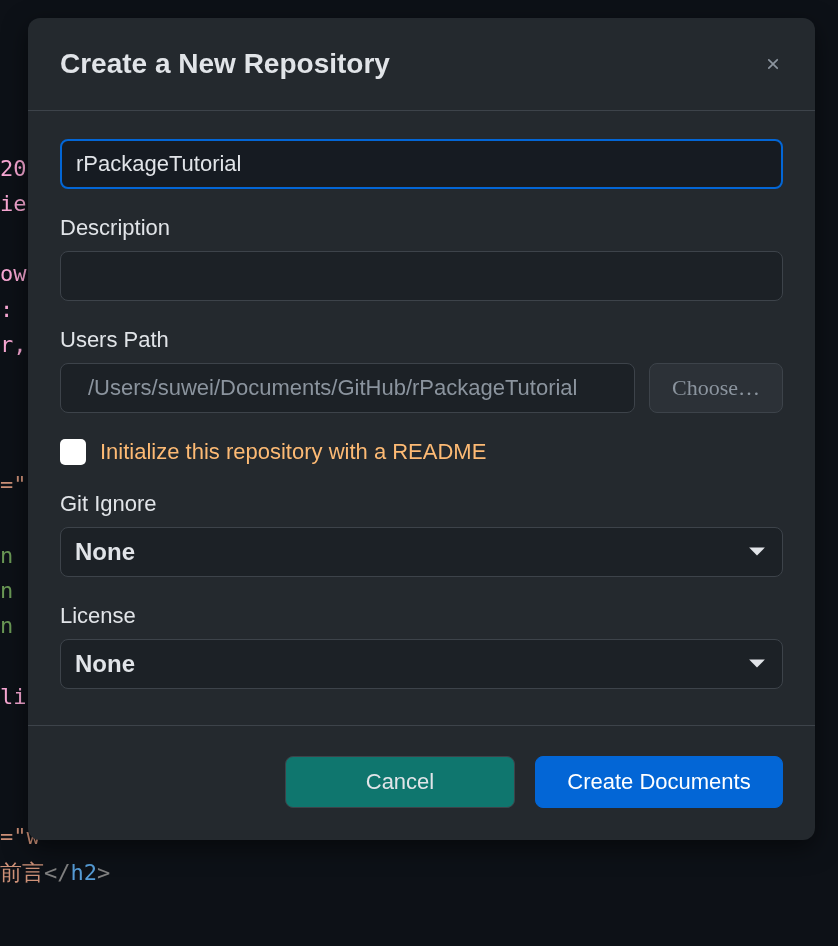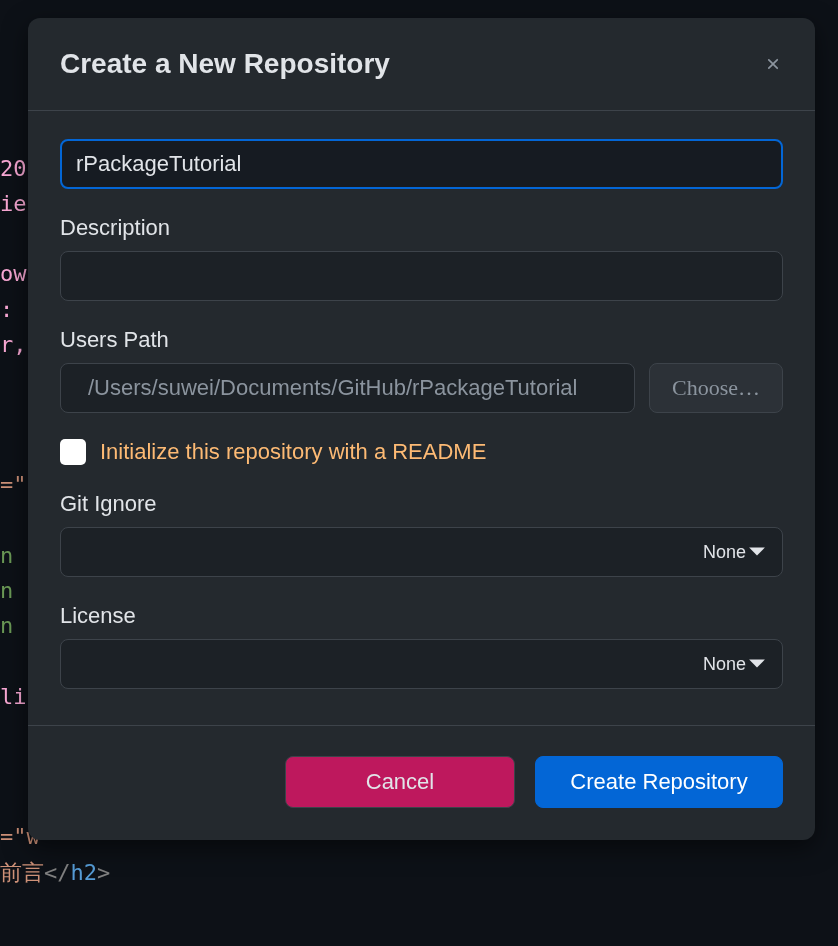--- a/index.html
+++ b/index.html
@@ -177,26 +177,27 @@
       font-size: 22px;
     }
     
     .form-select {
       width: 100%;
       height: 50px;
       background: #1c2126;
       border: 1px solid #3d434a;
       border-radius: 8px;
       color: #e1e4e8;
-      font-size: 18px;
+      font-size: 24px;
       padding: 0 14px;
       display: flex;
       align-items: center;
-      justify-content: flex-end;
-      cursor: pointer;
+      justify-content: space-between;
+      cursor: pointer;
+      font-weight: bold;
     }
     
     .chevron-down {
       width: 22px;
       height: 22px;
       display: flex;
       align-items: center;
       justify-content: center;
     }
     
@@ -218,21 +219,21 @@
     .btn {
       height: 52px;
       padding: 0 28px;
       border-radius: 8px;
       font-size: 22px;
       cursor: pointer;
       font-family: inherit;
     }
     
     .btn-cancel {
-      background: #be185d;
+      background: #0f766e;
       border: 1px solid #3d434a;
       color: #e1e4e8;
       min-width: 230px;
       padding-left: 28px;
     }
     
     .btn-primary {
       background: #0366d6;
       border: 1px solid #0366d6;
       color: #ffffff;
@@ -323,15 +324,15 @@
           <svg viewBox="0 0 16 10">
               <path d="M1 1 L8 8 L15 1"></path>
             </svg>
         </span>
       </div>
     </div>
   </div>
 
   <div class="dialog-footer">
     <button class="btn btn-cancel">Cancel</button>
-    <button class="btn btn-primary">Create Repository</button>
+    <button class="btn btn-primary">Create Documents</button>
   </div>
 </div>
 
 </body></html>

